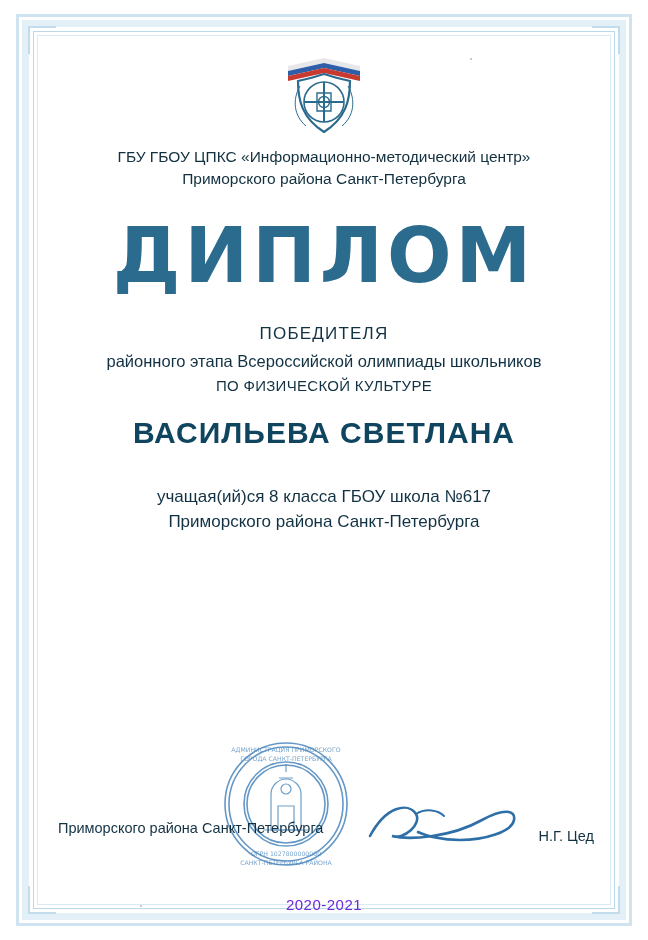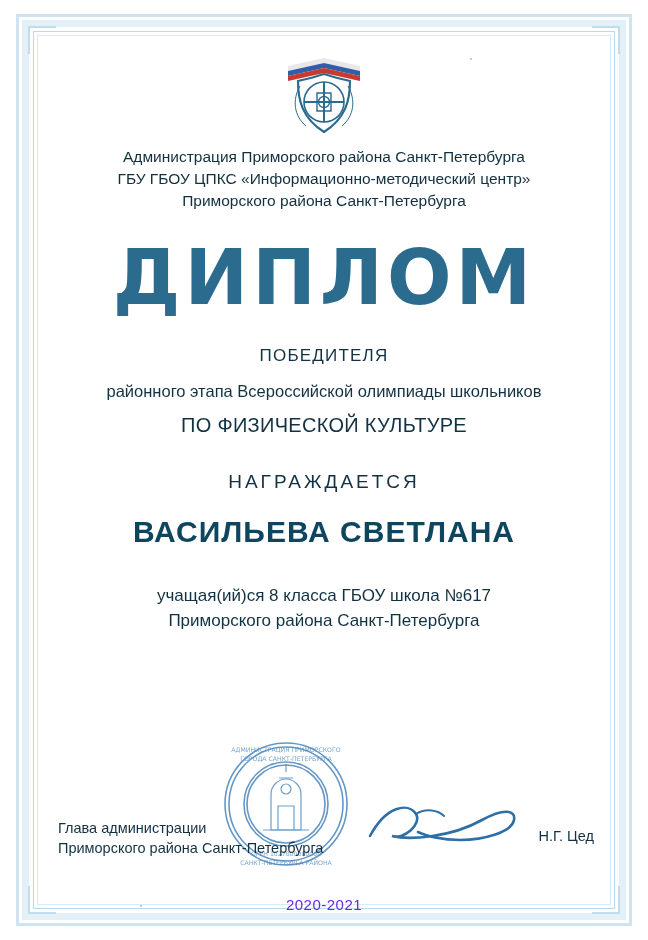--- a/index.html
+++ b/index.html
@@ -112,27 +112,27 @@
 
   
   .sub1 {
     margin-top: 28px;
     font-size: 17px;
     font-weight: normal;
     letter-spacing: 1.2px;
     color: #123243;
   }
   .sub2 {
-    margin-top: 16px;
+    margin-top: 8px;
     font-size: 16.5px;
     color: #123243;
   }
   .sub3 {
-    margin-top: 13px;
-    font-size: 20px;
+    margin-top: 6px;
+    font-size: 15px;
     color: #123243;
     letter-spacing: 0.3px;
   }
 
   .awarded {
     margin-top: 34px;
     font-size: 19px;
     letter-spacing: 3px;
     color: #123243;
   }
@@ -238,32 +238,30 @@
         <path d="M48 30 L48 70 M28 50 L68 50" stroke="#2b6b8e" stroke-width="2"></path>
         <path d="M41 41 L55 41 L55 59 L41 59 Z" fill="none" stroke="#2b6b8e" stroke-width="1.4"></path>
         <circle cx="48" cy="50" r="5.5" fill="none" stroke="#2b6b8e" stroke-width="1.4"></circle>
 
         <path d="M24 34 C16 48 18 64 30 74" fill="none" stroke="#2b6b8e" stroke-width="1"></path>
         <path d="M72 34 C80 48 78 64 66 74" fill="none" stroke="#2b6b8e" stroke-width="1"></path>
       </svg>
     </div>
 
     <div class="org">
-      <div>Администрация Приморского района Санкт-Петербурга</div>
       <div>ГБУ ГБОУ ЦПКС «Информационно-методический центр»</div>
       <div>Приморского района Санкт-Петербурга</div>
     </div>
 
     <div class="diploma-title">ДИПЛОМ</div>
 
     <div class="sub1">ПОБЕДИТЕЛЯ</div>
     <div class="sub2">районного этапа Всероссийской олимпиады школьников</div>
     <div class="sub3">ПО ФИЗИЧЕСКОЙ КУЛЬТУРЕ</div>
 
-    <div class="awarded">НАГРАЖДАЕТСЯ</div>
 
     <div class="recipient">ВАСИЛЬЕВА СВЕТЛАНА</div>
 
     <div class="school">
       <div>учащая(ий)ся 8 класса ГБОУ школа №617</div>
       <div>Приморского района Санкт-Петербурга</div>
     </div>
 
     <div class="sign-area">
 
@@ -283,21 +281,20 @@
         </g>
         <g opacity="0.75" fill="#4a86bb" font-family="DejaVu Sans, sans-serif" font-size="6.2">
           <text x="70" y="18" text-anchor="middle">АДМИНИСТРАЦИЯ ПРИМОРСКОГО</text>
           <text x="70" y="131" text-anchor="middle">САНКТ-ПЕТЕРБУРГА РАЙОНА</text>
           <text x="70" y="27" text-anchor="middle">ГОРОДА САНКТ-ПЕТЕРБУРГА</text>
           <text x="70" y="122" text-anchor="middle">ОГРН 1027800000000</text>
         </g>
       </svg>
 
       <div class="sign-left">
-        <div>Глава администрации</div>
         <div>Приморского района Санкт-Петербурга</div>
       </div>
 
       <svg class="signature-mark" viewBox="0 0 170 60">
         <path d="M6 40 C22 10 44 6 52 18 C58 28 40 44 28 40 C44 44 86 42 118 24 C140 12 152 14 150 24 C148 36 120 44 96 44 C78 44 62 40 54 36" fill="none" stroke="#2e6fa8" stroke-width="2.6" stroke-linecap="round"></path>
         <path d="M52 18 C62 12 74 14 80 20" fill="none" stroke="#2e6fa8" stroke-width="2" stroke-linecap="round"></path>
       </svg>
 
       <div class="sign-right">Н.Г. Цед</div>
     </div>

